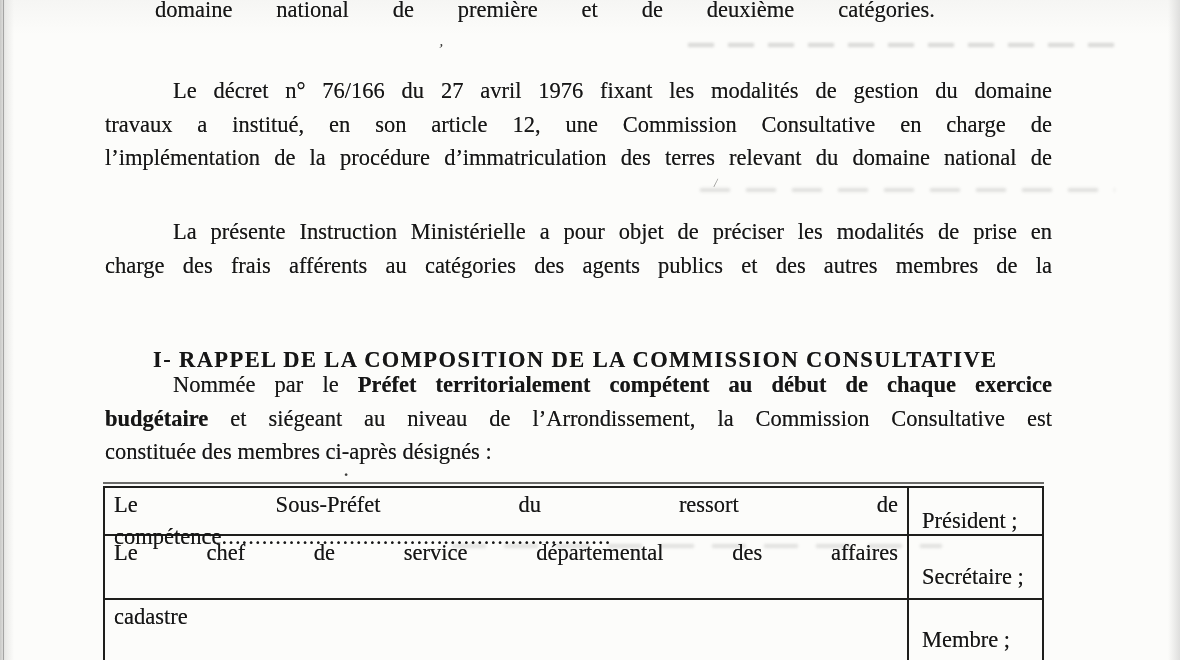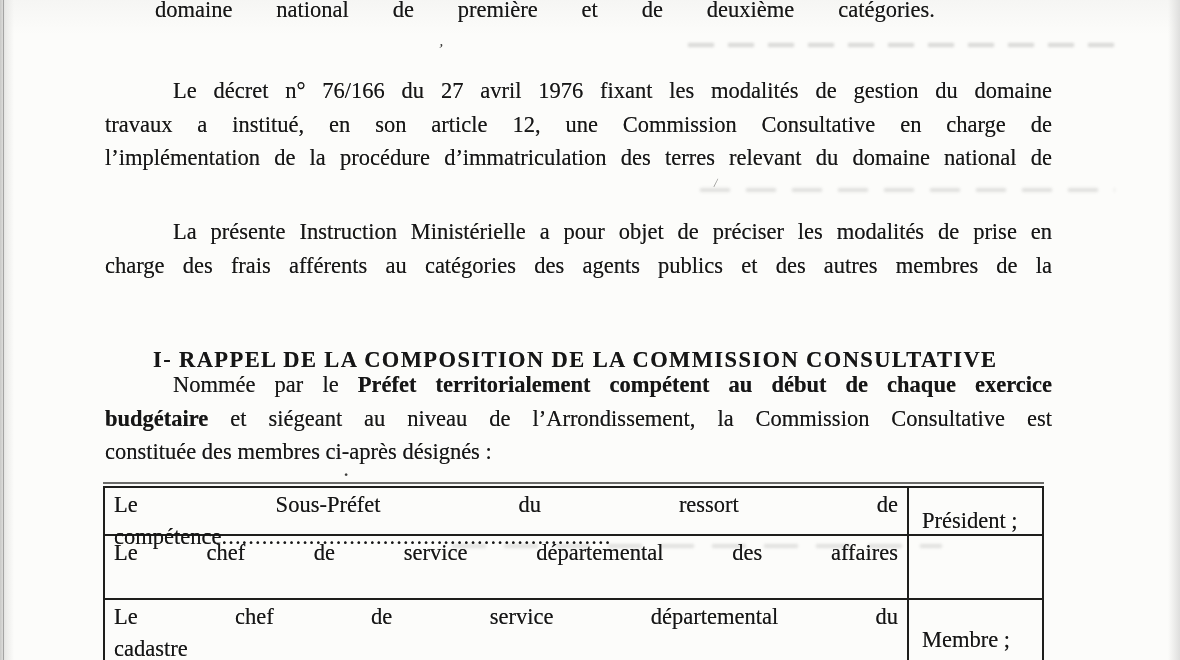--- a/index.html
+++ b/index.html
@@ -105,25 +105,27 @@
       </div>
       <div class="cell-role">
         <span class="ln">Président ;</span>
       </div>
     </div>
 
     <div class="trow r2">
       <div class="cell-desc">
         <div class="ln jl">Le chef de service départemental des affaires</div>
       </div>
+      <div class="cell-role">
+        <span class="ln">Secrétaire ;</span>
+      </div>
     </div>
 
     <div class="trow r3">
       <div class="cell-desc">
-        <div class="ln jl">Le chef de service départemental du</div>
         <div class="ln"><span>cadastre</span><span class="dots"></span></div>
       </div>
       <div class="cell-role">
         <span class="ln">Membre ;</span>
       </div>
     </div>
 
   </div>
 </div>
 

